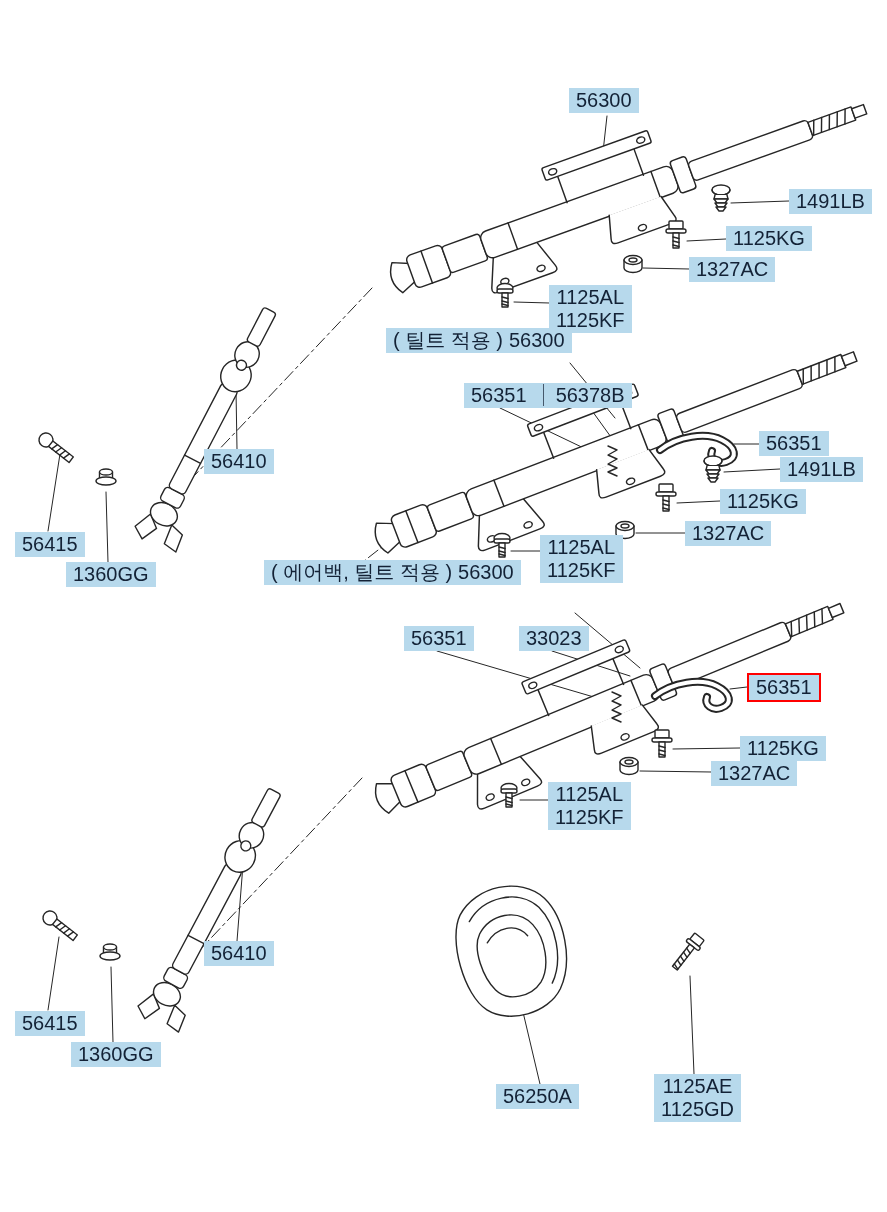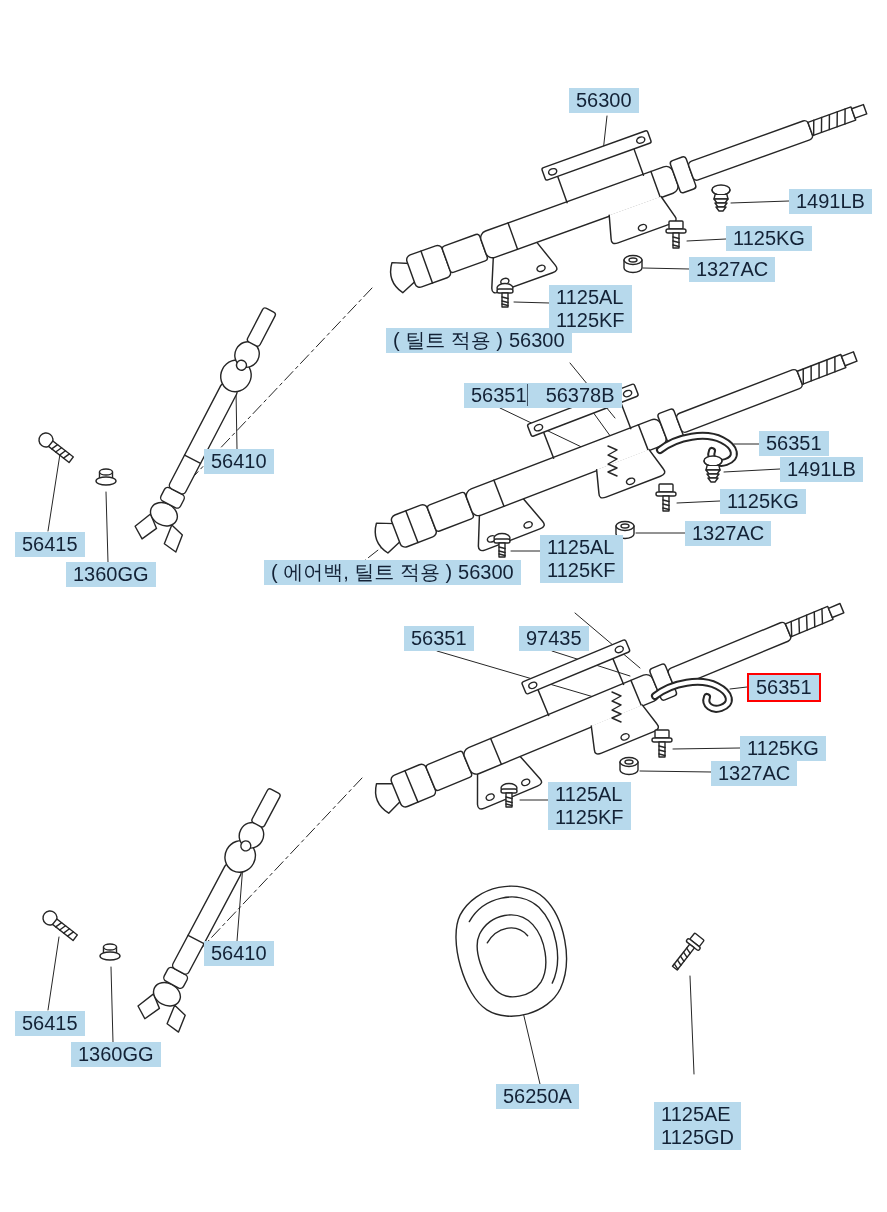--- a/index.html
+++ b/index.html
@@ -4,22 +4,22 @@
 <style>
   :root { --label-bg:#b7d9ec; --label-text:#132236; --hl:#ff0000; }
   * { box-sizing:border-box; margin:0; padding:0; }
   html,body { background:#ffffff; }
   body { width:887px; height:1212px; position:relative; overflow:hidden;
          font-family:"Liberation Sans", sans-serif; }
   .stage { position:absolute; left:0; top:0; width:887px; height:848px; }
   svg.art { position:absolute; left:0; top:0; }
   .plabel { position:absolute; z-index:2; background:var(--label-bg); color:var(--label-text);
             font-size:20px; line-height:23px; padding:1px 7px; white-space:nowrap; }
-  .plabel.two div { text-align:left; }
-  .plabel .cell2 { border-left:1px solid #45586b; margin-left:0; padding-left:18px; }
+  .plabel.two div { text-align:center; }
+  .plabel .cell2 { border-left:1px solid #45586b; margin-left:16px; padding-left:12px; }
   .plabel.highlight { border:2px solid var(--hl); }
   .combo span + span { margin-left:6px; }
   svg .cl { stroke:#262626; stroke-width:1; fill:none; stroke-dasharray:12 4 3 4; }
   svg .ld { stroke:#262626; stroke-width:1; }
 </style>
 </head>
 <body>
 
 <div class="stage">
 
@@ -234,37 +234,37 @@
   <div class="plabel" style="left:685px;top:521px">1327AC</div>
   <div class="plabel two" style="left:540px;top:535px">
     <div>1125AL</div>
     <div>1125KF</div>
   </div>
 
   <div class="plabel combo" style="left:264px;top:560px">
     <span>( 에어백, 틸트 적용 )</span><span>56300</span>
   </div>
   <div class="plabel" style="left:404px;top:626px">56351</div>
-  <div class="plabel" style="left:519px;top:626px">97435</div>
+  <div class="plabel" style="left:519px;top:626px">33023</div>
   <div class="plabel highlight" style="left:747px;top:673px">56351</div>
   <div class="plabel" style="left:740px;top:736px">1125KG</div>
   <div class="plabel" style="left:711px;top:761px">1327AC</div>
   <div class="plabel two" style="left:548px;top:782px">
     <div>1125AL</div>
     <div>1125KF</div>
   </div>
 
   <div class="plabel" style="left:204px;top:449px">56410</div>
   <div class="plabel" style="left:15px;top:532px">56415</div>
   <div class="plabel" style="left:66px;top:562px">1360GG</div>
 
   <div class="plabel" style="left:204px;top:941px">56410</div>
   <div class="plabel" style="left:15px;top:1011px">56415</div>
   <div class="plabel" style="left:71px;top:1042px">1360GG</div>
 
   <div class="plabel" style="left:496px;top:1084px">56250A</div>
-  <div class="plabel two" style="left:654px;top:1102px">
+  <div class="plabel two" style="left:654px;top:1074px">
     <div>1125AE</div>
     <div>1125GD</div>
   </div>
 
 </div>
 </div>
 
 </body></html>

